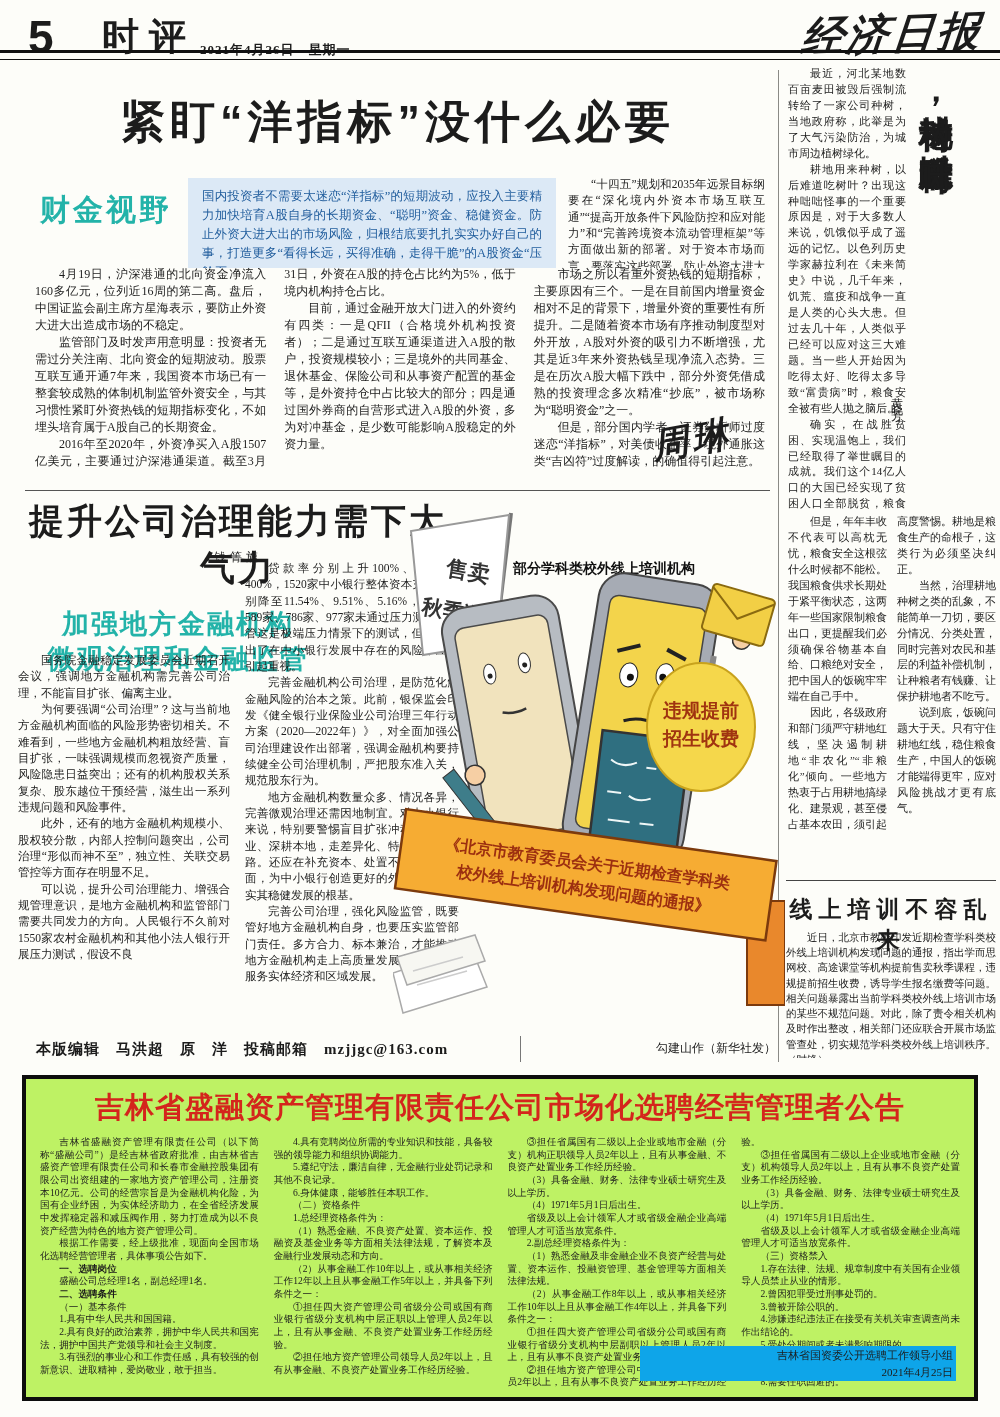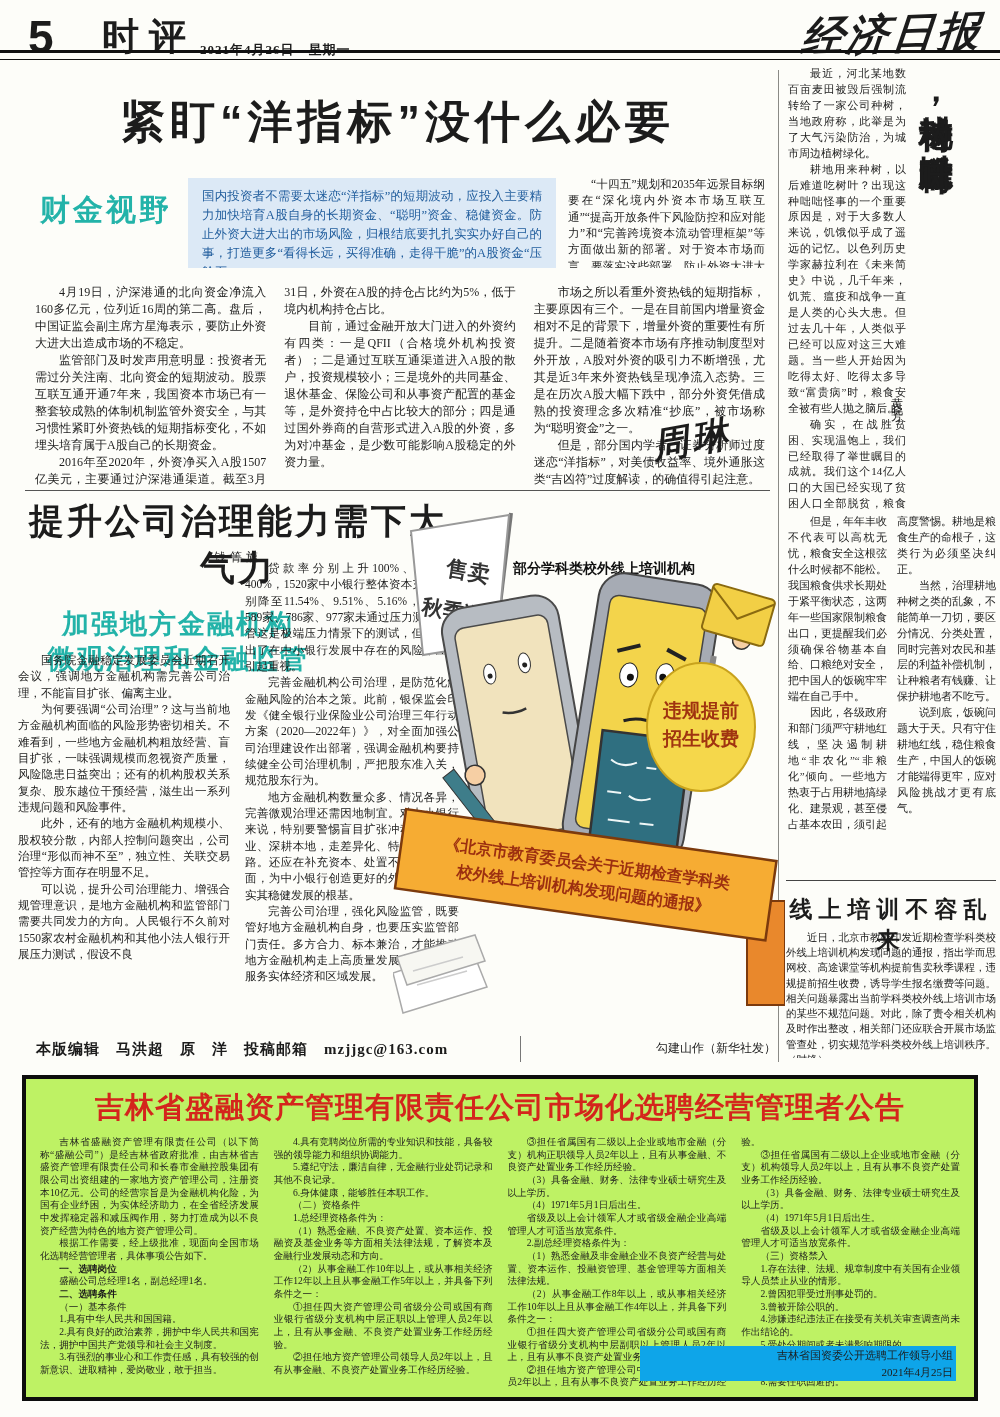--- a/index.html
+++ b/index.html
@@ -58,21 +58,21 @@
   <div class="abs masthead" style="right:18px;top:6px;">经济日报</div>
   <div class="abs rule" style="left:0;top:50px;width:1000px;height:3px;"></div>
   <div class="abs rule" style="left:0;top:59px;width:1000px;height:1px;"></div>
 
   <div class="abs vrule" style="left:778px;top:70px;height:992px;"></div>
 
   <div class="abs headline1" style="left:30px;top:92px;width:735px;">紧盯“洋指标”没什么必要</div>
   <div class="abs col-label" style="left:40px;top:190px;color:#23b3a9;">财金视野</div>
   <div class="abs summary-box" style="left:188px;top:178px;width:340px;height:72px;color:#1f5c9c;">国内投资者不需要太迷恋“洋指标”的短期波动，应投入主要精力加快培育A股自身的长期资金、“聪明”资金、稳健资金。防止外资大进大出的市场风险，归根结底要扎扎实实办好自己的事，打造更多“看得长远，买得准确，走得干脆”的A股资金“压舱石”。</div>
   <div class="abs bodytext" style="left:568px;top:176px;width:197px;height:92px;font-size:11.5px;text-indent:2em;">“十四五”规划和2035年远景目标纲要在“深化境内外资本市场互联互通”“提高开放条件下风险防控和应对能力”和“完善跨境资本流动管理框架”等方面做出新的部署。对于资本市场而言，要落实这些部署，防止外资大进大出的市场风险，归根结底是要扎扎实实办好自己的事，积极发挥资本市场的资源配置功能，促进创新资本形成，引导更多国内增量资金入市，打造更多“看得长远，买得准确，走得干脆”的A股资金“压舱石”。</div>
-  <div class="abs bodytext flow3" style="left:35px;top:284px;width:730px;height:208px;">
+  <div class="abs bodytext flow3" style="left:35px;top:266px;width:730px;height:208px;">
       <p>4月19日，沪深港通的北向资金净流入160多亿元，位列近16周的第二高。盘后，中国证监会副主席方星海表示，要防止外资大进大出造成市场的不稳定。</p>
       <p>监管部门及时发声用意明显：投资者无需过分关注南、北向资金的短期波动。股票互联互通开通7年来，我国资本市场已有一整套较成熟的体制机制监管外资安全，与其习惯性紧盯外资热钱的短期指标变化，不如埋头培育属于A股自己的长期资金。</p>
       <p>2016年至2020年，外资净买入A股1507亿美元，主要通过沪深港通渠道。截至3月31日，外资在A股的持仓占比约为5%，低于境内机构持仓占比。</p>
       <p>目前，通过金融开放大门进入的外资约有四类：一是QFII（合格境外机构投资者）；二是通过互联互通渠道进入A股的散户，投资规模较小；三是境外的共同基金、退休基金、保险公司和从事资产配置的基金等，是外资持仓中占比较大的部分；四是通过国外券商的自营形式进入A股的外资，多为对冲基金，是少数可能影响A股稳定的外资力量。</p>
       <p>市场之所以看重外资热钱的短期指标，主要原因有三个。一是在目前国内增量资金相对不足的背景下，增量外资的重要性有所提升。二是随着资本市场有序推动制度型对外开放，A股对外资的吸引力不断增强，尤其是近3年来外资热钱呈现净流入态势。三是在历次A股大幅下跌中，部分外资凭借成熟的投资理念多次精准“抄底”，被市场称为“聪明资金”之一。</p>
       <p>但是，部分国内学者、证券分析师过度迷恋“洋指标”，对美债收益率、境外通胀这类“吉凶符”过度解读，的确值得引起注意。</p>
     </div>
   <div class="abs signature" style="left:652px;top:416px;">周琳</div>
 
   <div class="abs" style="left:25px;top:490px;width:745px;height:1px;background:#555;"></div>

